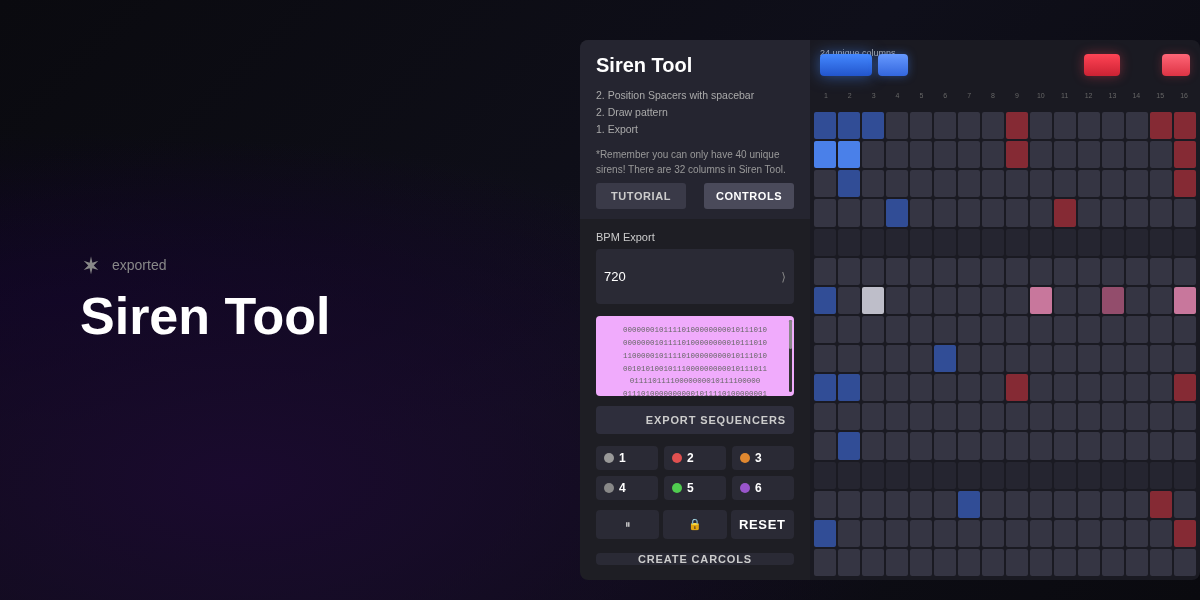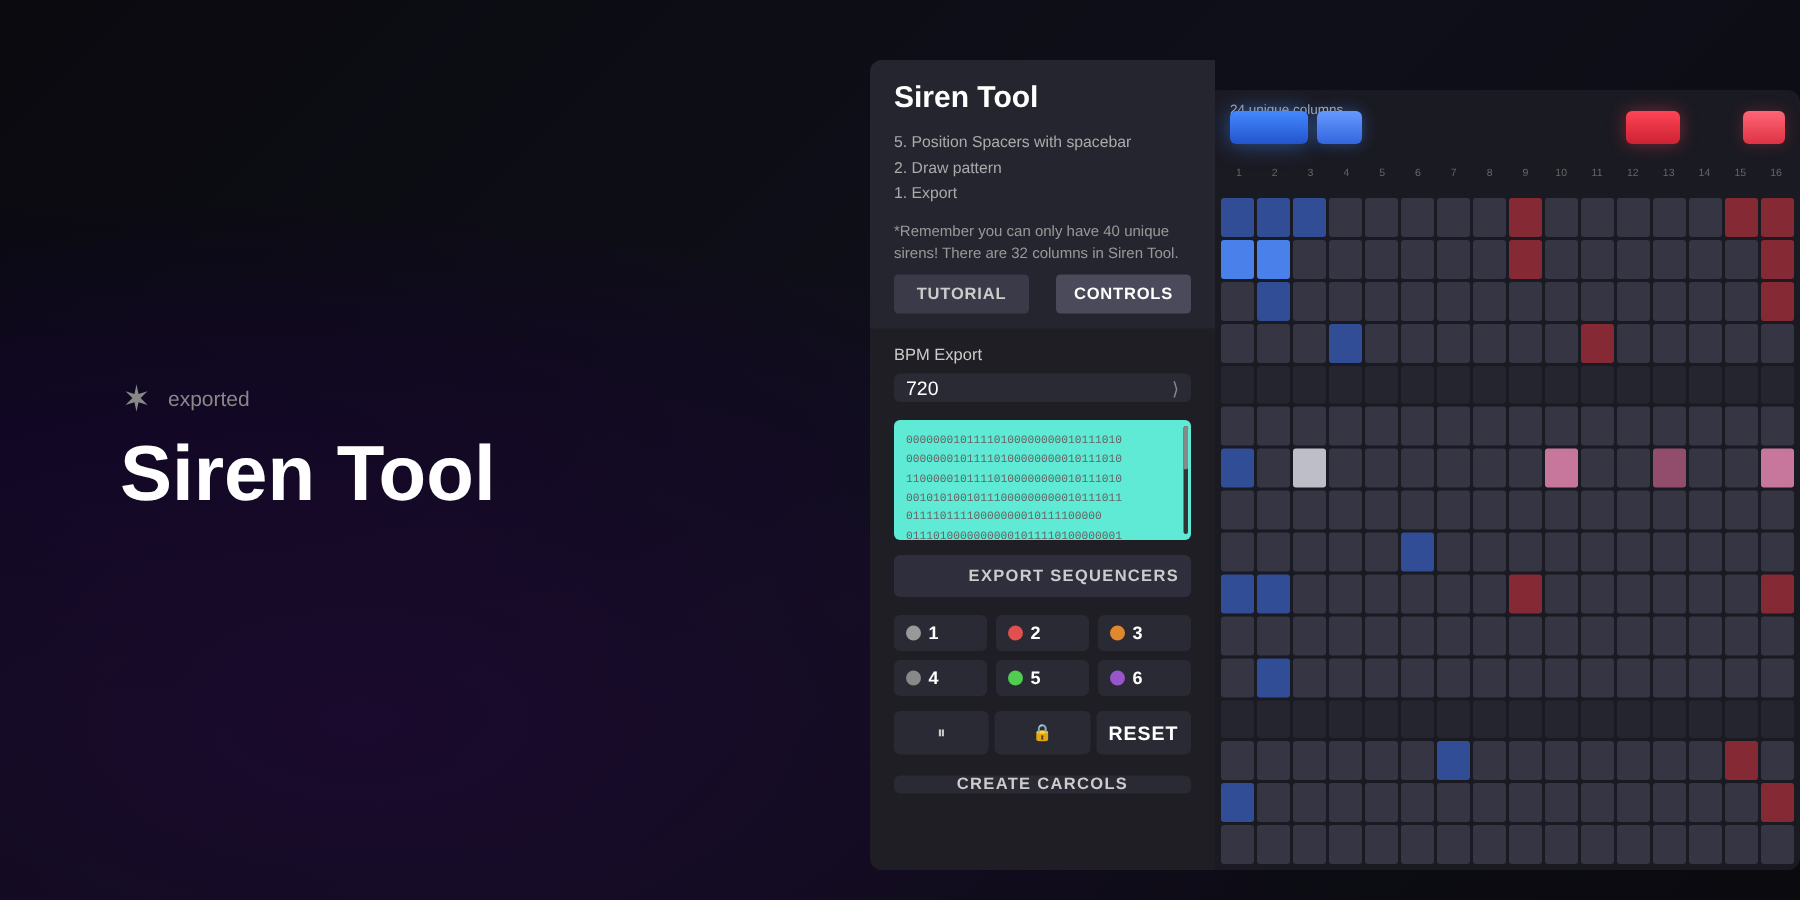--- a/index.html
+++ b/index.html
@@ -156,44 +156,45 @@
       font-size: 11px;
       color: #ccc;
       margin-bottom: 6px;
     }
 
     .bpm-input-row {
       display: flex;
       align-items: center;
       background: #2a2a35;
       border-radius: 4px;
-      padding: 2px 8px;
+      padding: 20px 8px;
       margin-bottom: 12px;
     }
 
     .bpm-value {
       flex: 1;
       font-size: 13px;
       color: #fff;
     }
 
     .bpm-arrow {
       color: #888;
       font-size: 12px;
     }
 
     
     .binary-output {
-      background: #5eead4;
+      background: #f0abfc;
       border-radius: 4px;
       padding: 8px;
       margin-bottom: 10px;
       position: relative;
       height: 80px;
       overflow: hidden;
+      text-align: center;
     }
 
     .binary-text {
       font-family: 'Courier New', monospace;
       font-size: 7.5px;
       color: #666;
       line-height: 1.7;
       white-space: nowrap;
     }
 
@@ -304,21 +305,20 @@
     .grid-panel {
       position: absolute;
       left: 810px;
       top: 40px;
       right: 0;
       bottom: 20px;
       background: #1a1a22;
       border-radius: 0 8px 8px 0;
       z-index: 2;
       overflow: hidden;
-      margin-top: 20px;
     }
 
     
     .siren-lights {
       position: absolute;
       top: 0;
       left: 0;
       right: 0;
       height: 50px;
       display: flex;
@@ -418,21 +418,21 @@
 
 <div class="deco-lines">
   <div class="deco-line deco-line-1"></div>
   <div class="deco-line deco-line-2"></div>
 </div>
 
 <div class="main-panel">
   <div class="panel-header">
     <div class="panel-title">Siren Tool</div>
     <div class="panel-instructions">
-      <span>5. Position Spacers with spacebar</span><br>
+      <span>2. Position Spacers with spacebar</span><br>
       <span>2. Draw pattern</span><br>
       <span>1. Export</span>
     </div>
     <div class="panel-note">*Remember you can only have 40 unique sirens! There are 32 columns in Siren Tool.</div>
     <div class="tabs">
       <div class="tab tab-tutorial">TUTORIAL</div>
       <div class="tab tab-controls">CONTROLS</div>
     </div>
   </div>
 

